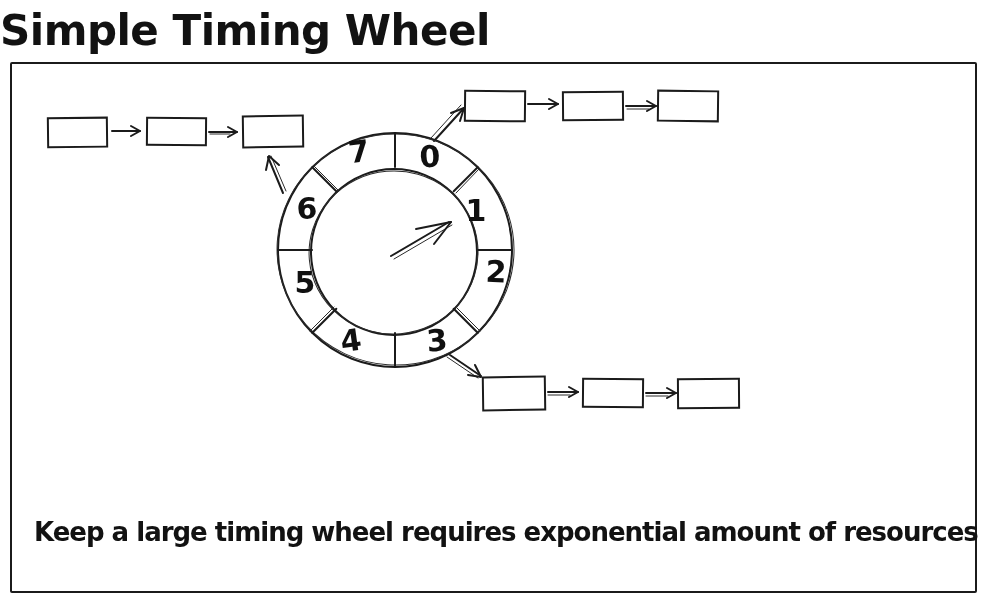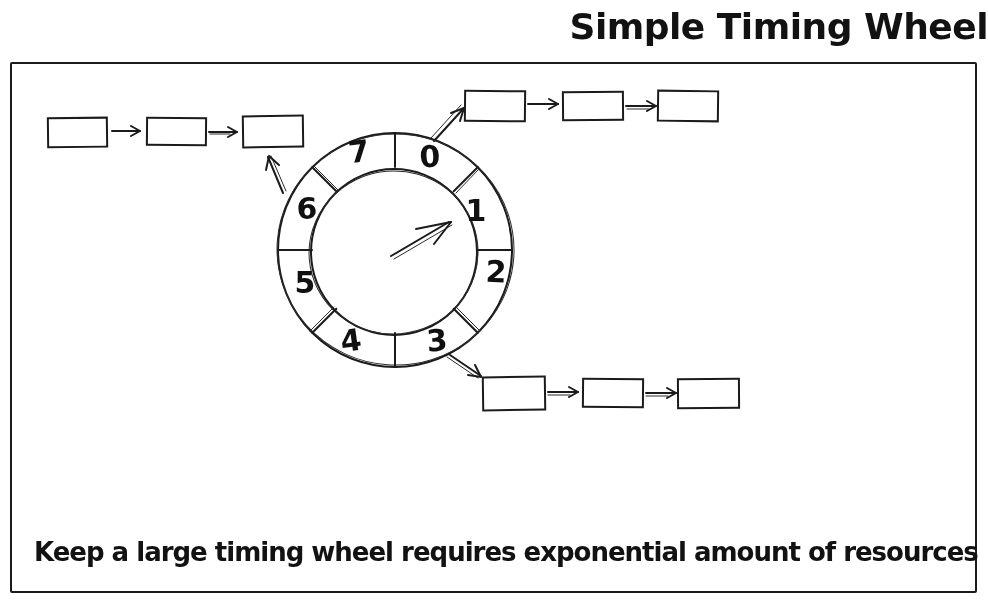--- a/index.html
+++ b/index.html
@@ -6,22 +6,22 @@
   .stage{
     position:relative;
     width:988px;height:604px;
     background:#ffffff;
     font-family:"DejaVu Sans","Liberation Sans",sans-serif;
     color:#141414;
     overflow:hidden;
   }
   .title{
     position:absolute;left:0;top:6px;width:100%;
-    text-align:right;
-    font-size:36px;font-weight:bold;letter-spacing:-0.5px;
+    text-align:left;
+    font-size:42px;font-weight:bold;letter-spacing:-0.5px;
     color:#121212;
   }
   .frame{
     position:absolute;left:10px;top:62px;
     width:963px;height:527px;
     border:2.5px solid #1b1b1b;
     border-radius:2px;
   }
   svg.graphics{position:absolute;left:0;top:0;}
   .seg{
@@ -39,21 +39,21 @@
   .seg-6{left:307px;top:209px;}
   .seg-7{left:359px;top:152px;transform:translate(-50%,-50%) rotate(-7deg);}
   .note-bookkeeping{
     position:absolute;left:205px;top:458px;
     font-size:27px;font-weight:bold;letter-spacing:-0.5px;
     white-space:nowrap;color:#121212;
   }
   .note-caption{
     position:absolute;left:34px;top:517px;
     font-size:26px;font-weight:bold;letter-spacing:-1px;
-    white-space:nowrap;color:#121212;margin-top:20px;
+    white-space:nowrap;color:#121212;
   }
   .ink{stroke:#1b1b1b;fill:none;stroke-width:2;stroke-linecap:round;stroke-linejoin:round;}
   .ink-thin{stroke:#2a2a2a;fill:none;stroke-width:1;stroke-linecap:round;}
   .node{stroke:#1b1b1b;fill:#ffffff;stroke-width:2;}
 </style>
 </head>
 <body>
 
 <div class="stage">
 

